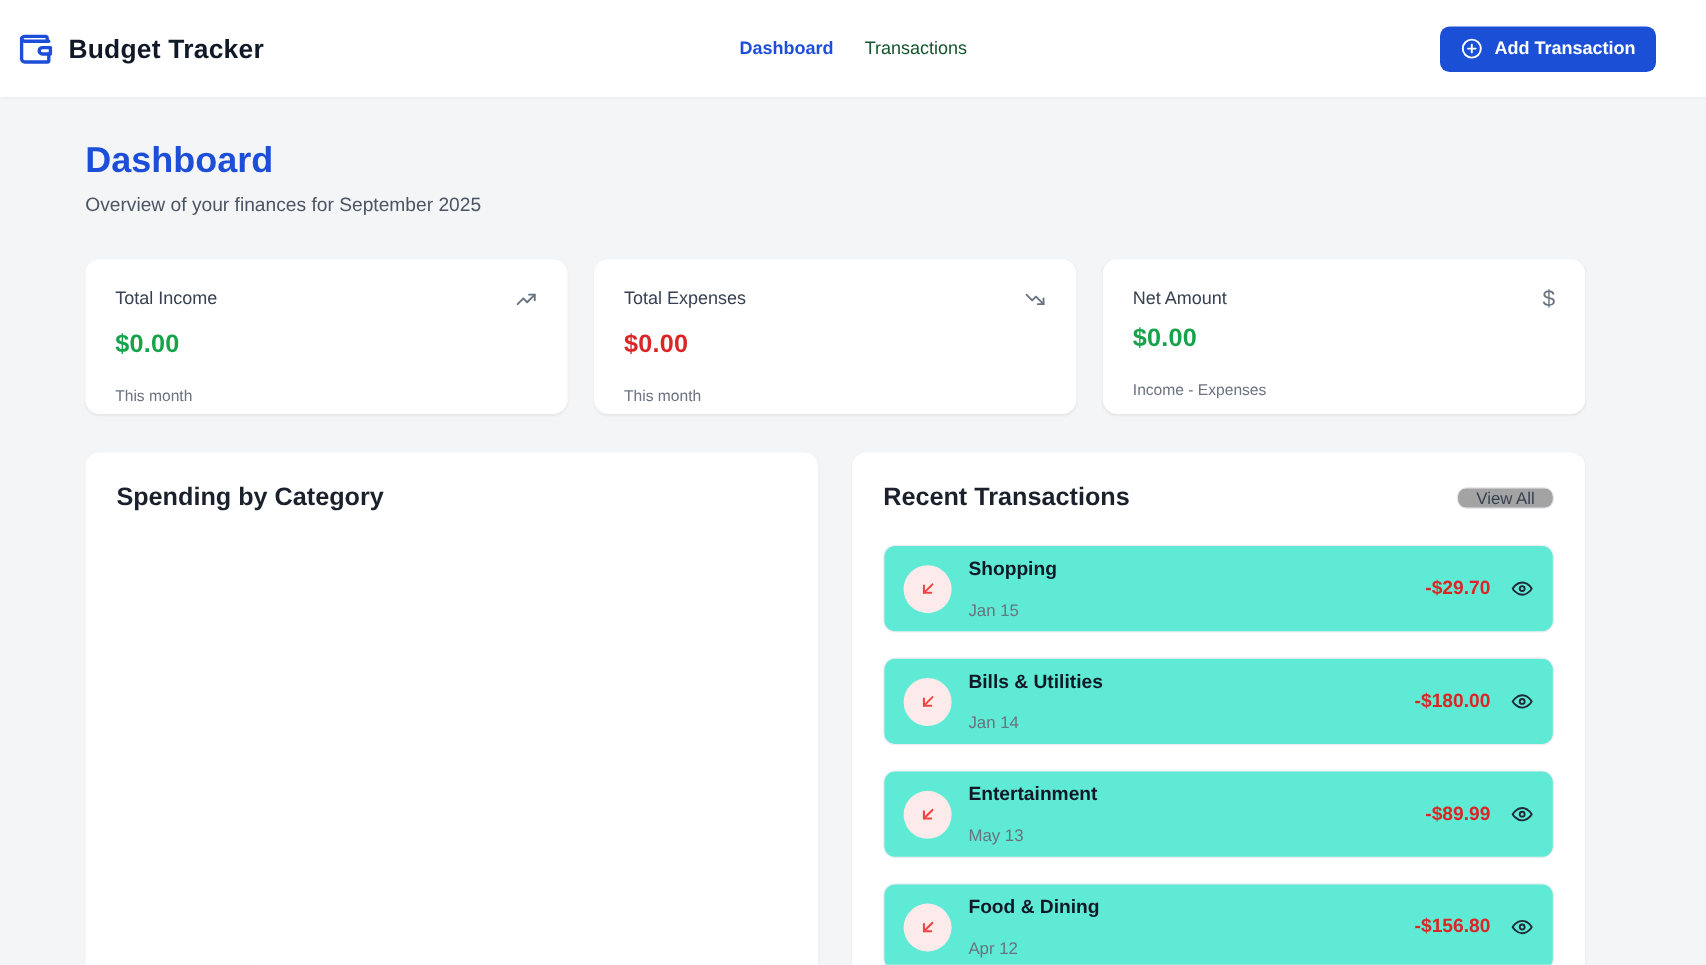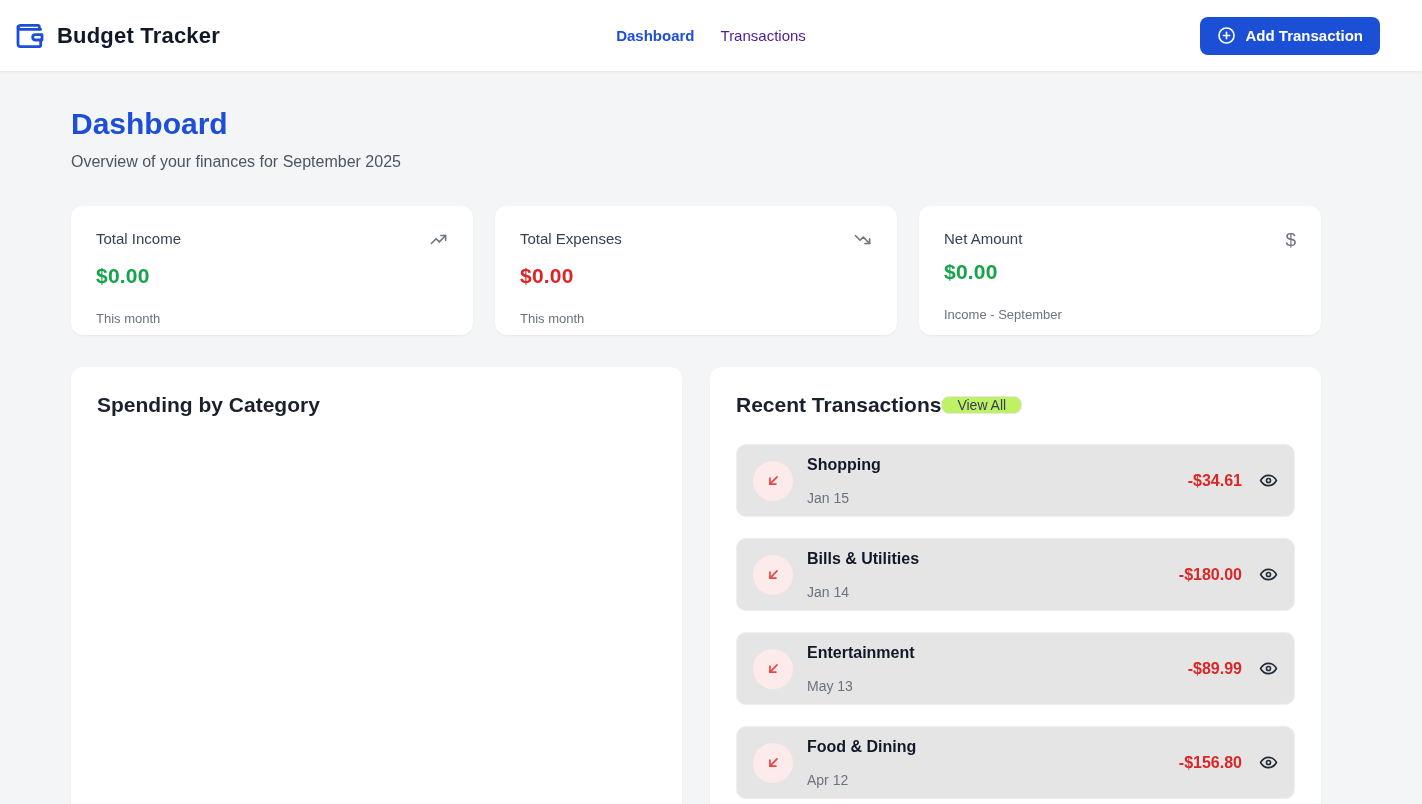--- a/index.html
+++ b/index.html
@@ -5,42 +5,42 @@
   * { margin: 0; padding: 0; box-sizing: border-box; }
   html, body { width: 1422px; height: 804px; overflow: hidden; }
   body {
     font-family: "Liberation Sans", "DejaVu Sans", sans-serif;
     background: #f4f5f7;
     color: #111827;
   }
 
   
   .header {
-    height: 71px;
+    height: 81px;
     background: #ffffff;
     display: flex;
     align-items: center;
     padding: 0 42px 0 14px;
     box-shadow: 0 1px 3px rgba(0,0,0,0.08);
     position: relative;
     z-index: 5;
   }
   .brand { display: flex; align-items: center; gap: 11px; }
   .brand svg { display: block; }
   .brand-title { font-size: 22px; font-weight: 700; color: #111827; letter-spacing: .2px; }
 
   .nav {
     position: absolute;
     left: 50%;
     transform: translateX(-50%);
     display: flex;
     gap: 26px;
     align-items: center;
   }
-  .nav-link { font-size: 15px; color: #4c1d95; text-decoration: none; cursor: pointer; }
+  .nav-link { font-size: 15px; color: #14532d; text-decoration: none; cursor: pointer; }
   .nav-link.active { color: #1d4ed8; font-weight: 700; }
 
   .add-btn {
     margin-left: auto;
     display: flex;
     align-items: center;
     gap: 9px;
     background: #1a4fd6;
     color: #ffffff;
     border: none;
@@ -94,41 +94,41 @@
   .panel {
     background: #ffffff;
     border-radius: 12px;
     box-shadow: 0 1px 2px rgba(0,0,0,0.06);
     padding: 26px;
   }
   .panel-title { font-size: 21px; font-weight: 700; color: #1a202c; }
   .spending-panel { height: 560px; }
   .transactions-panel { min-height: 560px; }
 
-  .panel-head { display: flex; align-items: center; margin-bottom: 27px; }
+  .panel-head { display: flex; align-items: center; justify-content: space-between; margin-bottom: 27px; }
   .view-all-btn {
-    background: #bef264;
+    background: #a3a3a3;
     border: 1px solid #e5e7eb;
     border-radius: 8px;
     padding: 0 15px;
     font-size: 14px;
     color: #374151;
     font-family: inherit;
     cursor: pointer;
   }
 
   .tx-list { display: flex; flex-direction: column; gap: 21px; }
   .tx-item {
     display: flex;
     align-items: center;
     border: 1px solid #eceef1;
     border-radius: 10px;
     padding: 16px;
     height: 73px;
-    background: #e5e5e5;
+    background: #5eead4;
   }
   .tx-badge {
     width: 40px; height: 40px;
     border-radius: 50%;
     background: #fdeaea;
     display: flex; align-items: center; justify-content: center;
     flex: none;
   }
   .tx-meta { margin-left: 14px; }
   .tx-name { font-size: 16px; font-weight: 700; color: #111827; }
@@ -205,21 +205,21 @@
       <div class="stat-value red">$0.00</div>
       <div class="stat-caption">This month</div>
     </div>
 
     <div class="stat-card">
       <div class="stat-top">
         <span class="stat-label">Net Amount</span>
         <span class="stat-icon dollar-glyph">$</span>
       </div>
       <div class="stat-value green">$0.00</div>
-      <div class="stat-caption">Income - September</div>
+      <div class="stat-caption">Income - Expenses</div>
     </div>
 
   </section>
 
   <section class="panels-row">
 
     <div class="panel spending-panel">
       <h2 class="panel-title">Spending by Category</h2>
       <div></div>
     </div>
@@ -237,21 +237,21 @@
             <svg width="17" height="17" viewBox="0 0 24 24" fill="none" stroke="#ef4444" stroke-width="2.4" stroke-linecap="round" stroke-linejoin="round">
               <line x1="17" y1="7" x2="7" y2="17"></line>
                 <polyline points="7 8.5 7 17 15.5 17"></polyline>
             </svg>
           </div>
           <div class="tx-meta">
             <div class="tx-name">Shopping</div>
             <div class="tx-date">Jan 15</div>
           </div>
           <div class="tx-right">
-            <span class="tx-amount">-$34.61</span>
+            <span class="tx-amount">-$29.70</span>
             <button class="eye-btn">
               <svg width="19" height="19" viewBox="0 0 24 24" fill="none" stroke="currentColor" stroke-width="2" stroke-linecap="round" stroke-linejoin="round">
                 <path d="M2 12s3.5-6.5 10-6.5S22 12 22 12s-3.5 6.5-10 6.5S2 12 2 12z"></path>
                   <circle cx="12" cy="12" r="2.6"></circle>
               </svg>
             </button>
           </div>
         </div>
 
         <div class="tx-item">

